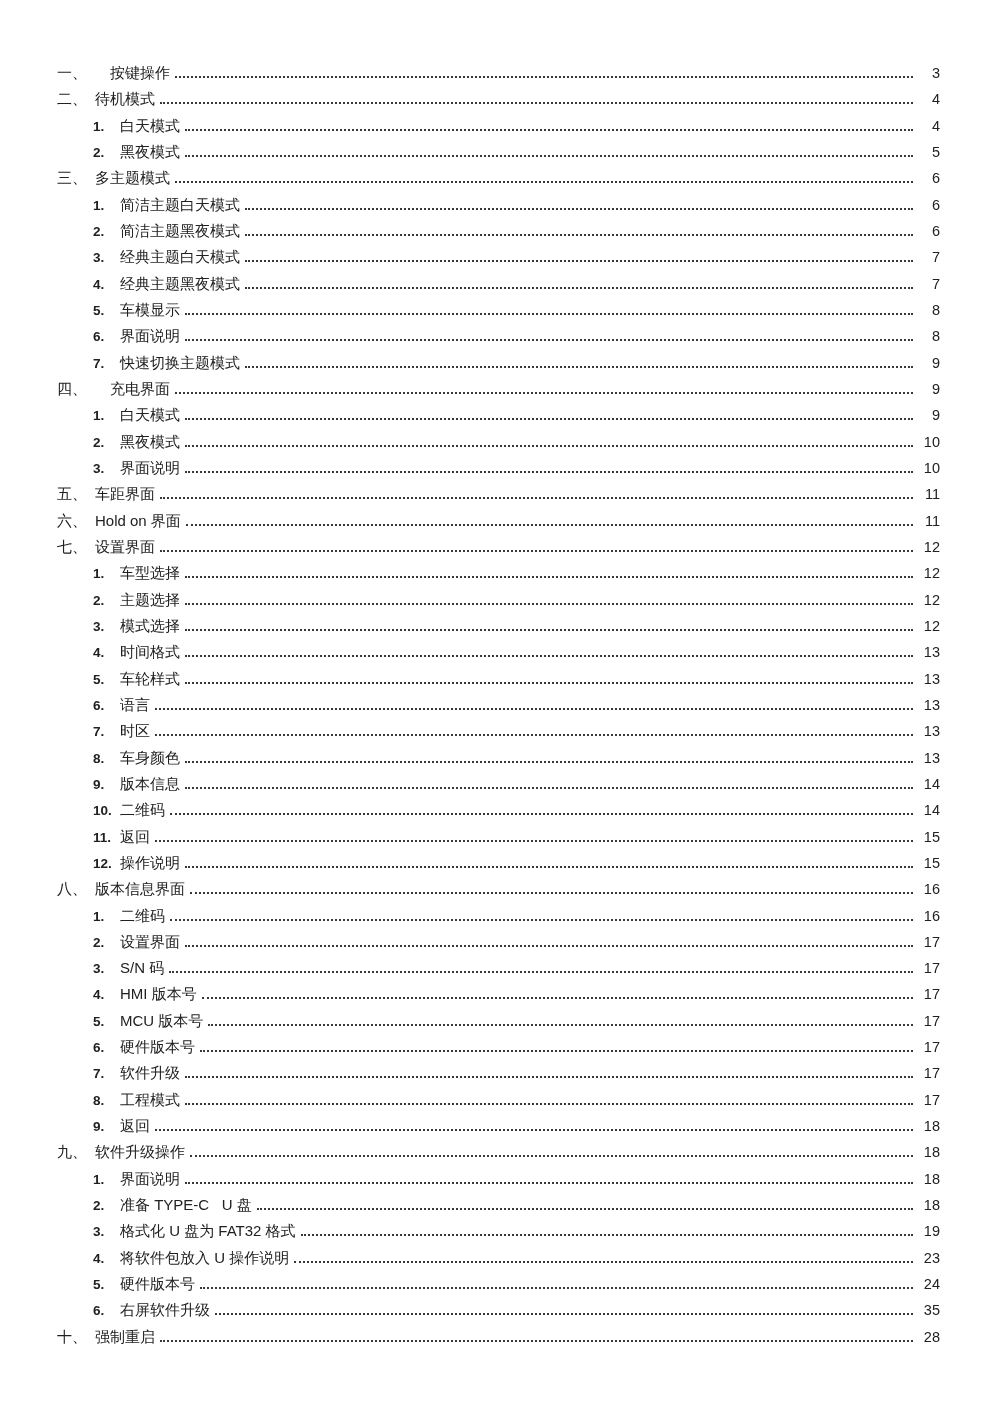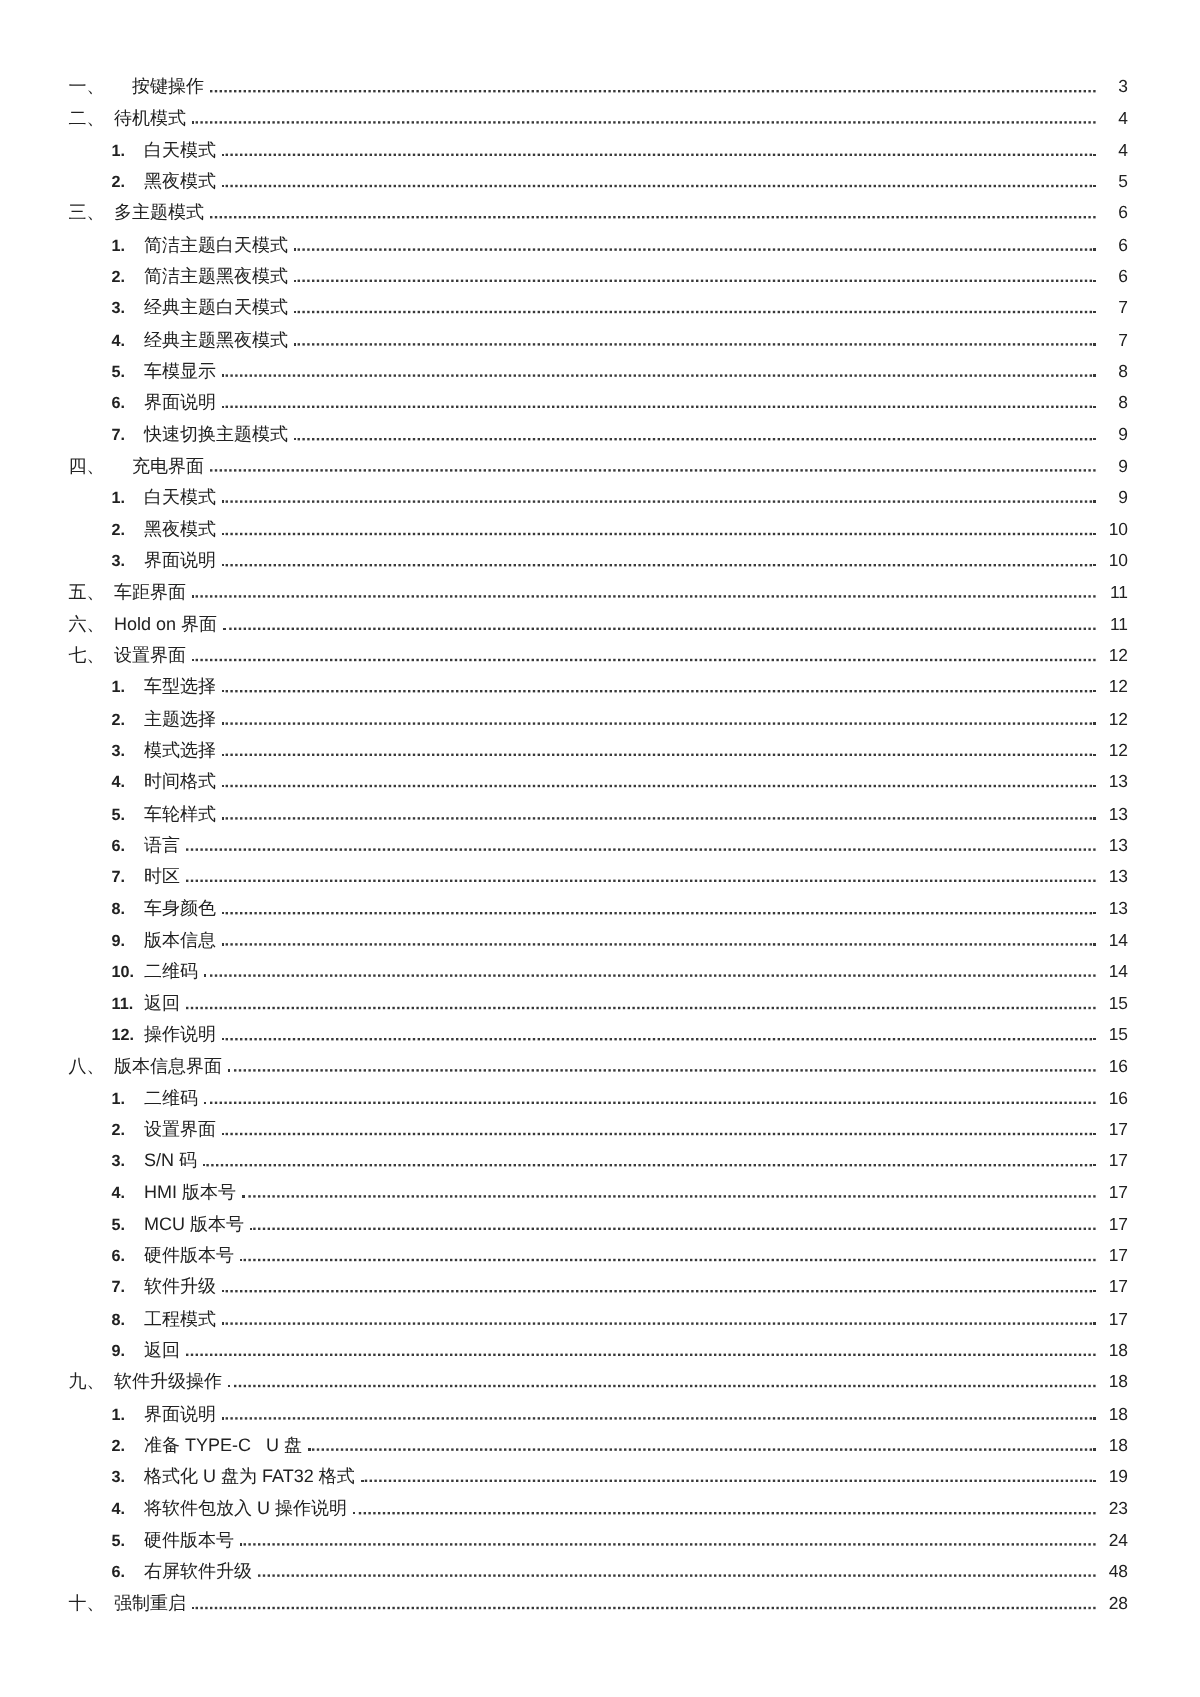--- a/index.html
+++ b/index.html
@@ -349,21 +349,21 @@
       <div class="row l2">
     <span class="num">5.</span>
     <span class="label">硬件版本号</span>
     <span class="leader"></span>
     <span class="pagenum">24</span>
   </div>
       <div class="row l2">
     <span class="num">6.</span>
     <span class="label">右屏软件升级</span>
     <span class="leader"></span>
-    <span class="pagenum">48</span>
+    <span class="pagenum">35</span>
   </div>
       <div class="row l1">
     <span class="num">十、</span>
     <span class="label">强制重启</span>
     <span class="leader"></span>
     <span class="pagenum">28</span>
   </div>
     </div>
 </div>
 

